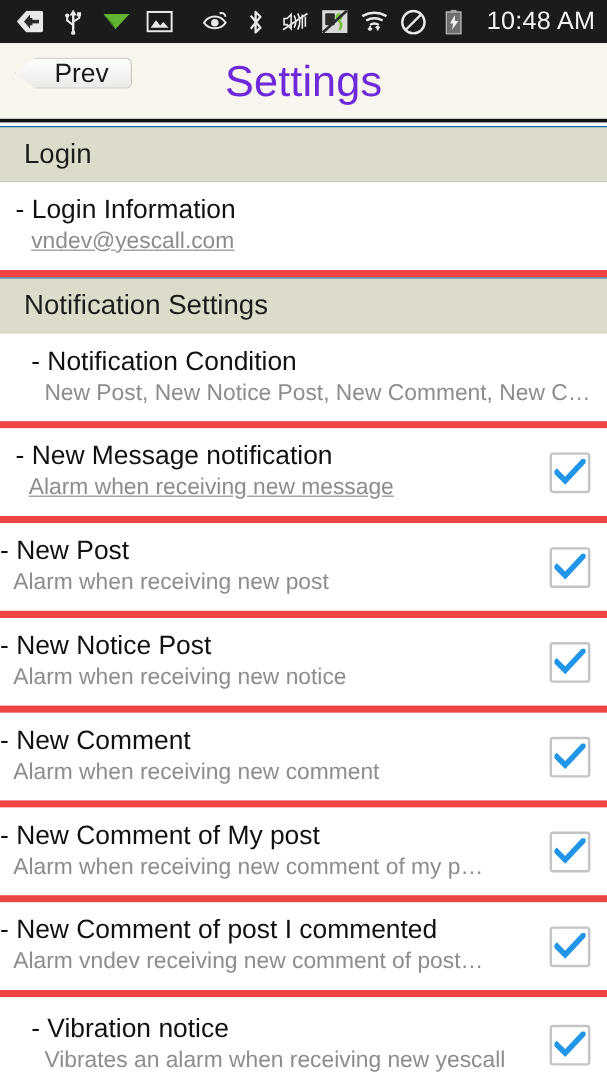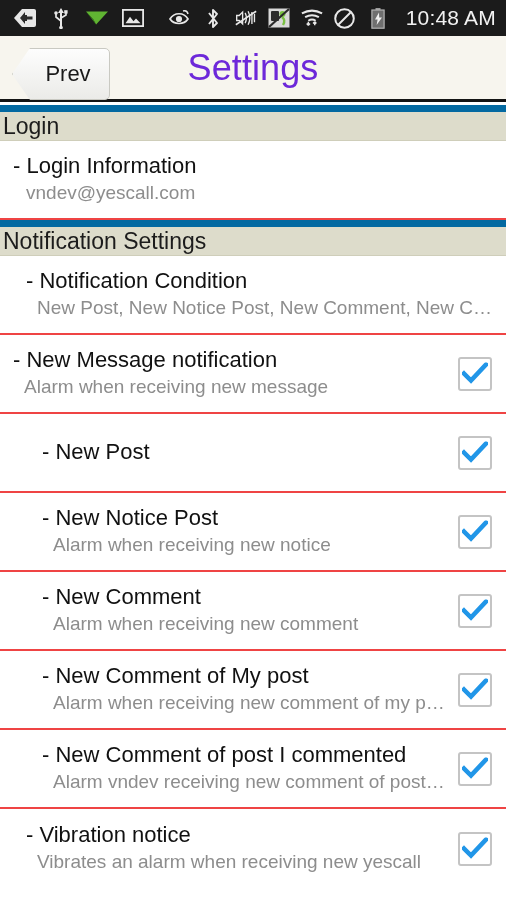--- a/index.html
+++ b/index.html
@@ -66,21 +66,21 @@
     background: #f7f5ee;
     position: relative;
     display: flex;
     align-items: center;
     border-bottom: 3px solid #141414;
   }
   .prev-btn {
     position: absolute;
     left: 12px;
     top: 12px;
-    height: 52px;
+    height: 26px;
     width: 98px;
     background: linear-gradient(#fdfdfd, #ebebe8);
     border: 1px solid #c9c9c2;
     border-radius: 4px 5px 5px 4px;
     -webkit-clip-path: polygon(0% 50%, 18px 0%, 100% 0%, 100% 100%, 18px 100%);
     clip-path: polygon(0% 50%, 18px 0%, 100% 0%, 100% 100%, 18px 100%);
     display: flex;
     align-items: center;
     justify-content: center;
     padding-left: 14px;
@@ -105,36 +105,36 @@
     top: 105px;
     left: 0;
     right: 0;
     bottom: 0;
     overflow: hidden;
     background: #ffffff;
   }
 
   .section-header {
     background: #dddccb;
-    height: 36px;
-    display: flex;
-    align-items: center;
-    padding-left: 3px;
-    border-top: 7px solid #0369a1;
+    height: 47px;
+    display: flex;
+    align-items: center;
+    padding-left: 20px;
+    border-top: 1px solid #0369a1;
     border-bottom: 1px solid #cfceba;
   }
   .section-header .sh-label {
     font-size: 23px;
     color: #1c1c1c;
   }
 
   .row {
     position: relative;
     background: #ffffff;
-    border-bottom: 2px solid #ef4444;
+    border-bottom: 6px solid #ef4444;
     min-height: 79px;
     display: flex;
     align-items: center;
     padding-right: 8px;
   }
   .row.nodivider { border-bottom: none; }
 
   .row-text {
     flex: 1 1 auto;
     min-width: 0;
@@ -152,24 +152,24 @@
     color: #8d8d8d;
     line-height: 1.22;
     margin-top: 3px;
     white-space: nowrap;
     overflow: hidden;
     text-overflow: ellipsis;
   }
 
   
   .lvl0 .row-text { padding-left: 13px; }
-  .lvl0 .row-sub  { padding-left: 11px; }
+  .lvl0 .row-sub  { padding-left: 11px; text-decoration: underline; }
   .lvl1 .row-text { padding-left: 26px; }
   .lvl1 .row-sub  { padding-left: 11px; }
-  .lvl2 .row-text { padding-left: 42px; }
+  .lvl2 .row-text { }
   .lvl2 .row-sub  { padding-left: 11px; }
 
   
   .row.login-info .row-sub { padding-left: 13px; }
 
   
   .cb-wrap {
     flex: 0 0 auto;
     width: 46px;
     display: flex;
@@ -334,20 +334,21 @@
           <svg width="26" height="22" viewBox="0 0 26 22">
               <path d="M2 11 L9 18 L24 2" stroke="#2196e8" stroke-width="4.6" fill="none" stroke-linecap="square"></path>
             </svg>
         </div>
       </div>
     </div>
 
     <div class="row lvl2">
       <div class="row-text">
         <div class="row-title">- New Post</div>
+        <div class="row-sub">Alarm when receiving new post</div>
       </div>
       <div class="cb-wrap">
         <div class="checkbox">
           <svg width="26" height="22" viewBox="0 0 26 22">
               <path d="M2 11 L9 18 L24 2" stroke="#2196e8" stroke-width="4.6" fill="none" stroke-linecap="square"></path>
             </svg>
         </div>
       </div>
     </div>
 

